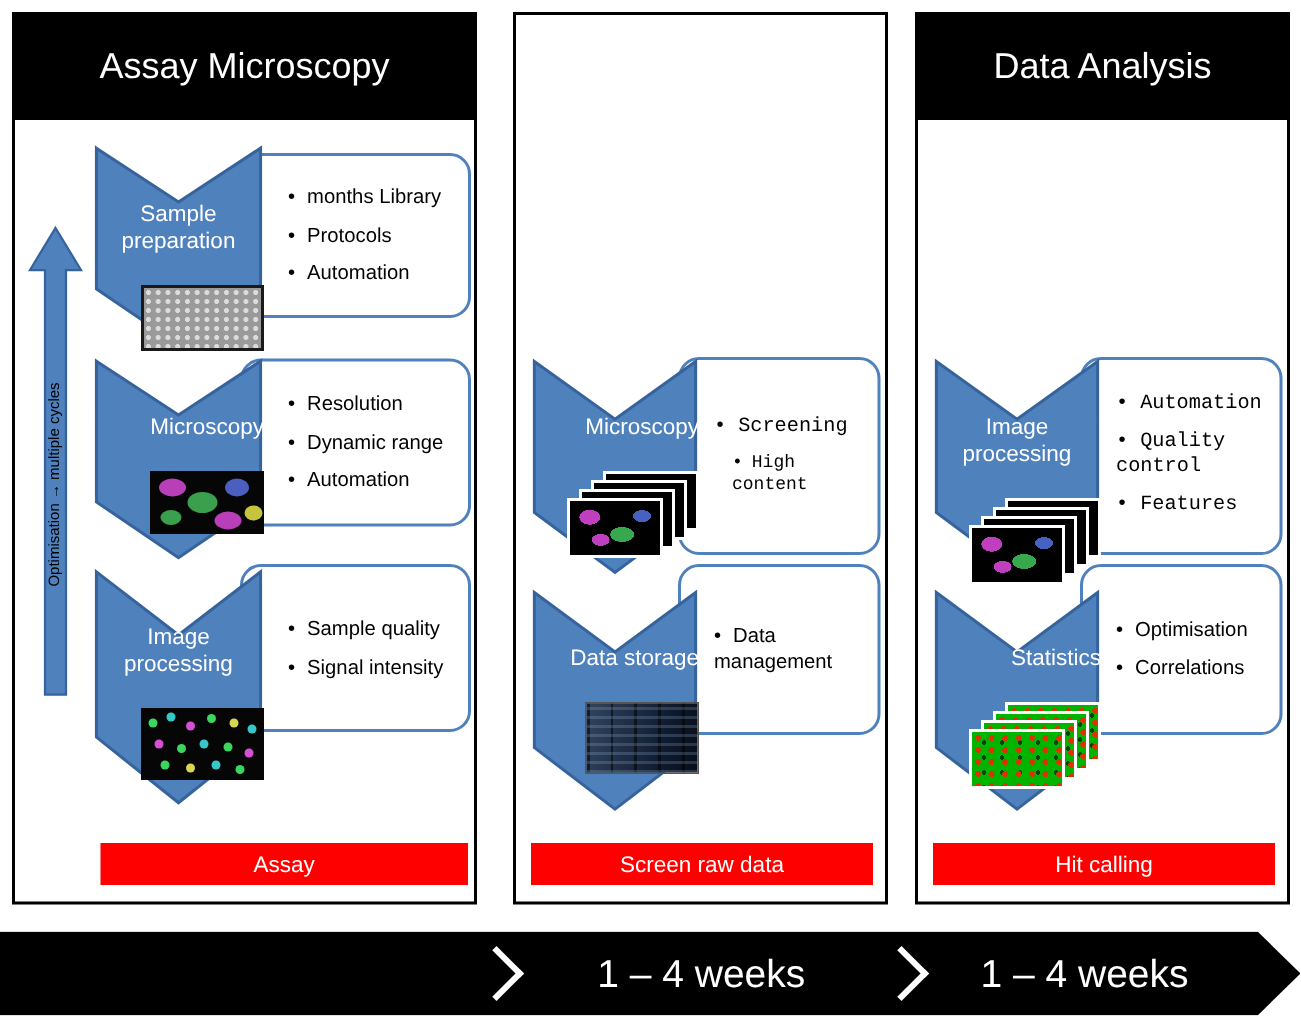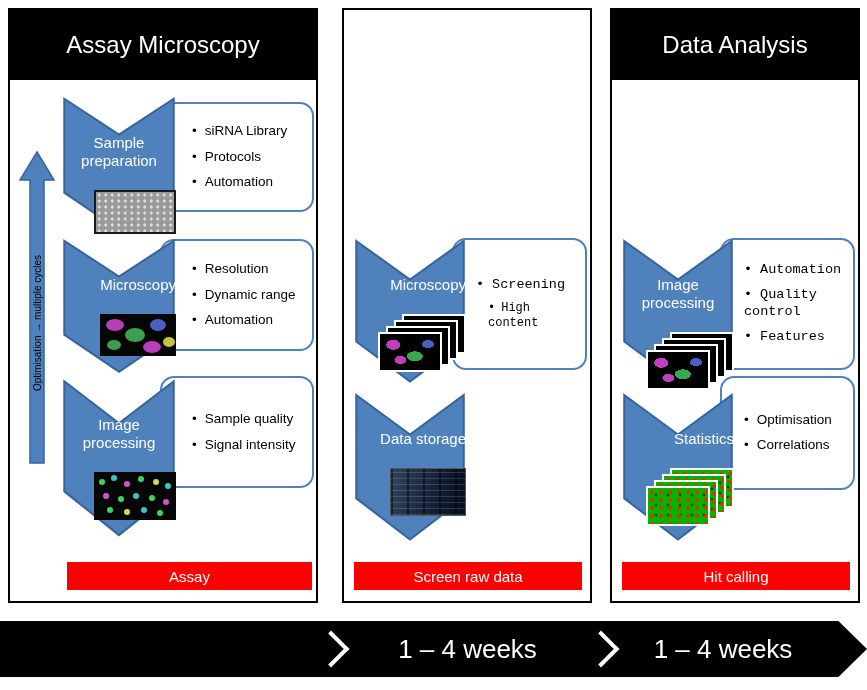--- a/index.html
+++ b/index.html
@@ -161,21 +161,21 @@
               <circle cx="16" cy="38" r="3" fill="#3ad65e"></circle>
             <circle cx="33" cy="40" r="3" fill="#d6d650"></circle>
               <circle cx="50" cy="38" r="3" fill="#36c8c8"></circle>
             <circle cx="66" cy="41" r="3" fill="#3ad65e"></circle>
           </svg>
         </div>
       </div>
 
       <div class="callout p1c1">
         <ul class="bullets">
-          <li class="bullet">siRNA Library</li>
+          <li class="bullet">months Library</li>
           <li class="bullet">Protocols</li>
           <li class="bullet">Automation</li>
         </ul>
       </div>
       <div class="callout p1c2">
         <ul class="bullets">
           <li class="bullet">Resolution</li>
           <li class="bullet">Dynamic range</li>
           <li class="bullet">Automation</li>
         </ul>
@@ -218,20 +218,25 @@
         <div class="stage-content">
           <div class="stage-label">Data storage</div>
           <div class="img server"></div>
         </div>
       </div>
 
       <div class="callout narrow pc1">
         <ul class="bullets">
           <li class="bullet">Screening</li>
           <li class="bullet sub">High content</li>
+        </ul>
+      </div>
+      <div class="callout narrow pc2">
+        <ul class="bullets">
+          <li class="bullet">Data management</li>
         </ul>
       </div>
 
       <div class="result-bar pr">
         <span class="result-text">Screen raw data</span>
       </div>
     </div>
   </section>
 
   <section class="panel panel3">

